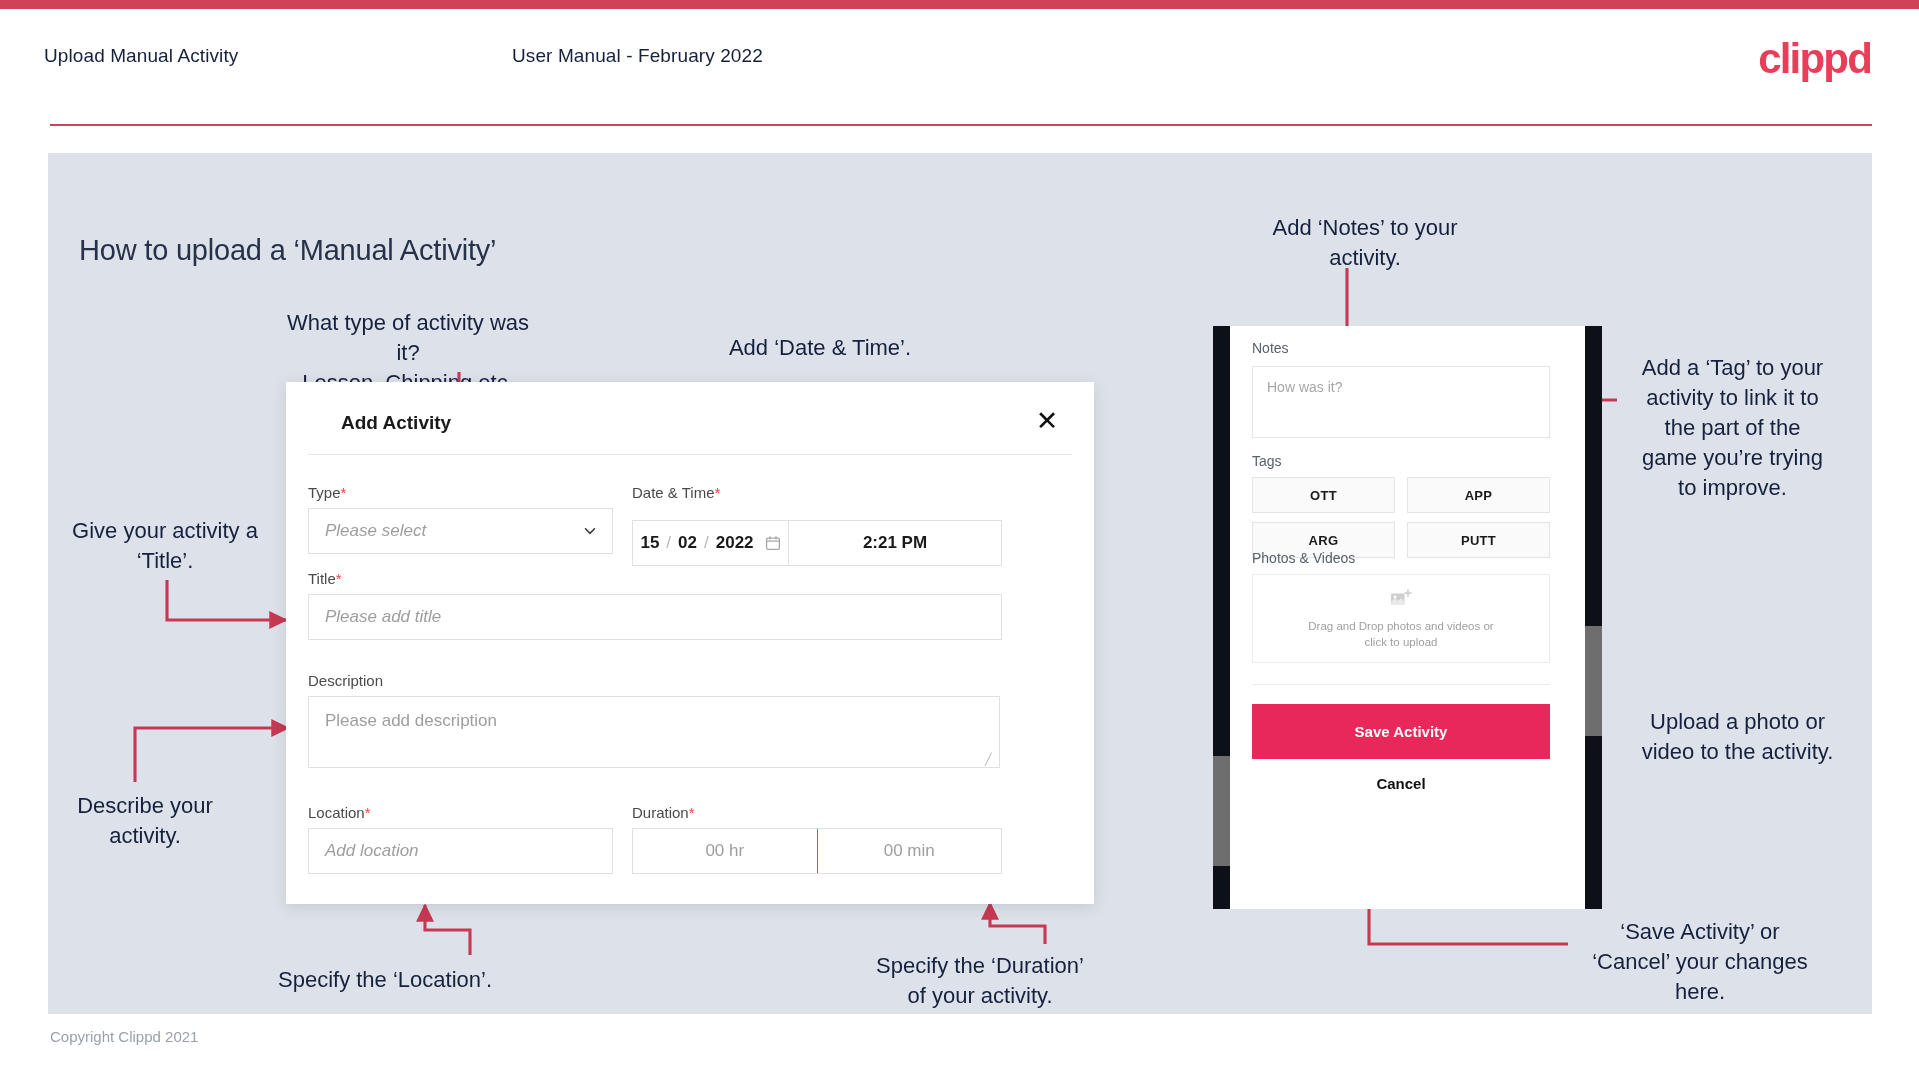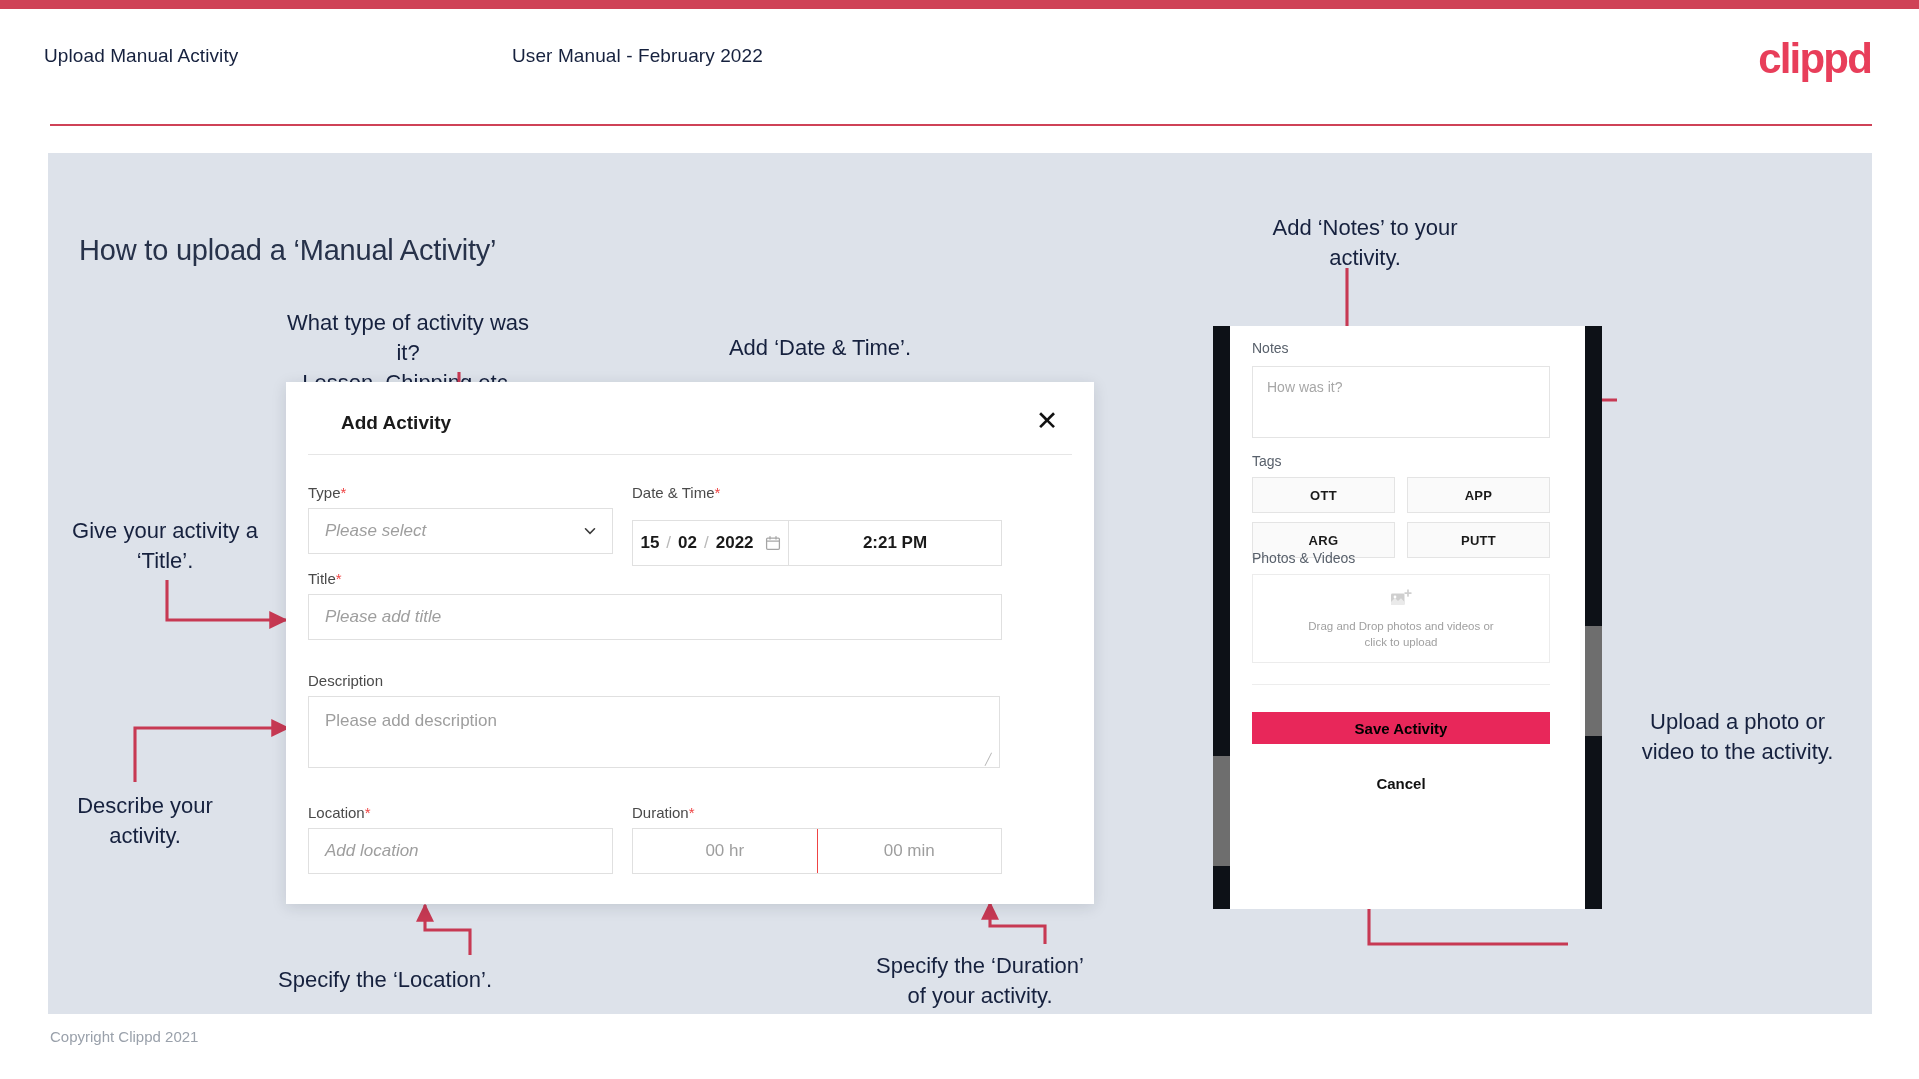--- a/index.html
+++ b/index.html
@@ -172,22 +172,22 @@
     position: absolute; left: 22px; top: 248px; width: 298px; height: 89px;
     border: 1px solid #ececec; background: #fff;
     display: flex; flex-direction: column; align-items: center; justify-content: center;
   }
   .pv-ic { width: 24px; height: 24px; opacity: .42; margin-bottom: 7px; }
   .pv-txt { font-size: 11.5px; color: #a0a0a0; text-align: center; line-height: 16px; }
   .p-div {
     position: absolute; left: 22px; top: 358px; width: 298px; height: 1px; background: #ededed;
   }
   .save-btn {
-    position: absolute; left: 22px; top: 386px; width: 298px; height: 32px;
-    background: #e8275a; color: #000000; font-size: 15px; font-weight: 700;
+    position: absolute; left: 22px; top: 378px; width: 298px; height: 55px;
+    background: #e8275a; color: #ffffff; font-size: 15px; font-weight: 700;
     display: flex; align-items: center; justify-content: center;
     cursor: pointer;
   }
   .cancel-btn {
     position: absolute; left: 22px; top: 440px; width: 298px; height: 34px;
     color: #111; font-size: 15px; font-weight: 700;
     display: flex; align-items: center; justify-content: center;
     cursor: pointer;
   }
 </style>
@@ -212,22 +212,30 @@
   <div class="anno" style="left:695px; top:333px; width:250px;">Add ‘Date &amp; Time’.</div>
   <div class="anno" style="left:40px; top:516px; width:250px;">Give your activity a
 ‘Title’.</div>
   <div class="anno" style="left:20px; top:791px; width:250px;">Describe your
 activity.</div>
   <div class="anno" style="left:260px; top:965px; width:250px;">Specify the ‘Location’.</div>
   <div class="anno" style="left:855px; top:951px; width:250px;">Specify the ‘Duration’
 of your activity.</div>
   <div class="anno" style="left:1240px; top:213px; width:250px;">Add ‘Notes’ to your
 activity.</div>
+  <div class="anno" style="left:1625px; top:353px; width:215px;">Add a ‘Tag’ to your
+activity to link it to
+the part of the
+game you’re trying
+to improve.</div>
   <div class="anno" style="left:1625px; top:707px; width:225px;">Upload a photo or
 video to the activity.</div>
+  <div class="anno" style="left:1565px; top:917px; width:270px;">‘Save Activity’ or
+‘Cancel’ your changes
+here.</div>
 
   <svg class="arrows" viewBox="0 0 1919 1079">
     <defs>
       <marker id="ah" markerWidth="7" markerHeight="7" refX="5.4" refY="3.5" orient="auto" markerUnits="strokeWidth">
         <path d="M0,0.6 L6,3.5 L0,6.4 z" fill="#c73953"></path>
       </marker>
     </defs>
     <g stroke="#c73953" stroke-width="3.1" fill="none" marker-end="url(#ah)">
 
       <path d="M459,372 L459,420 L512,420 L512,490"></path>

